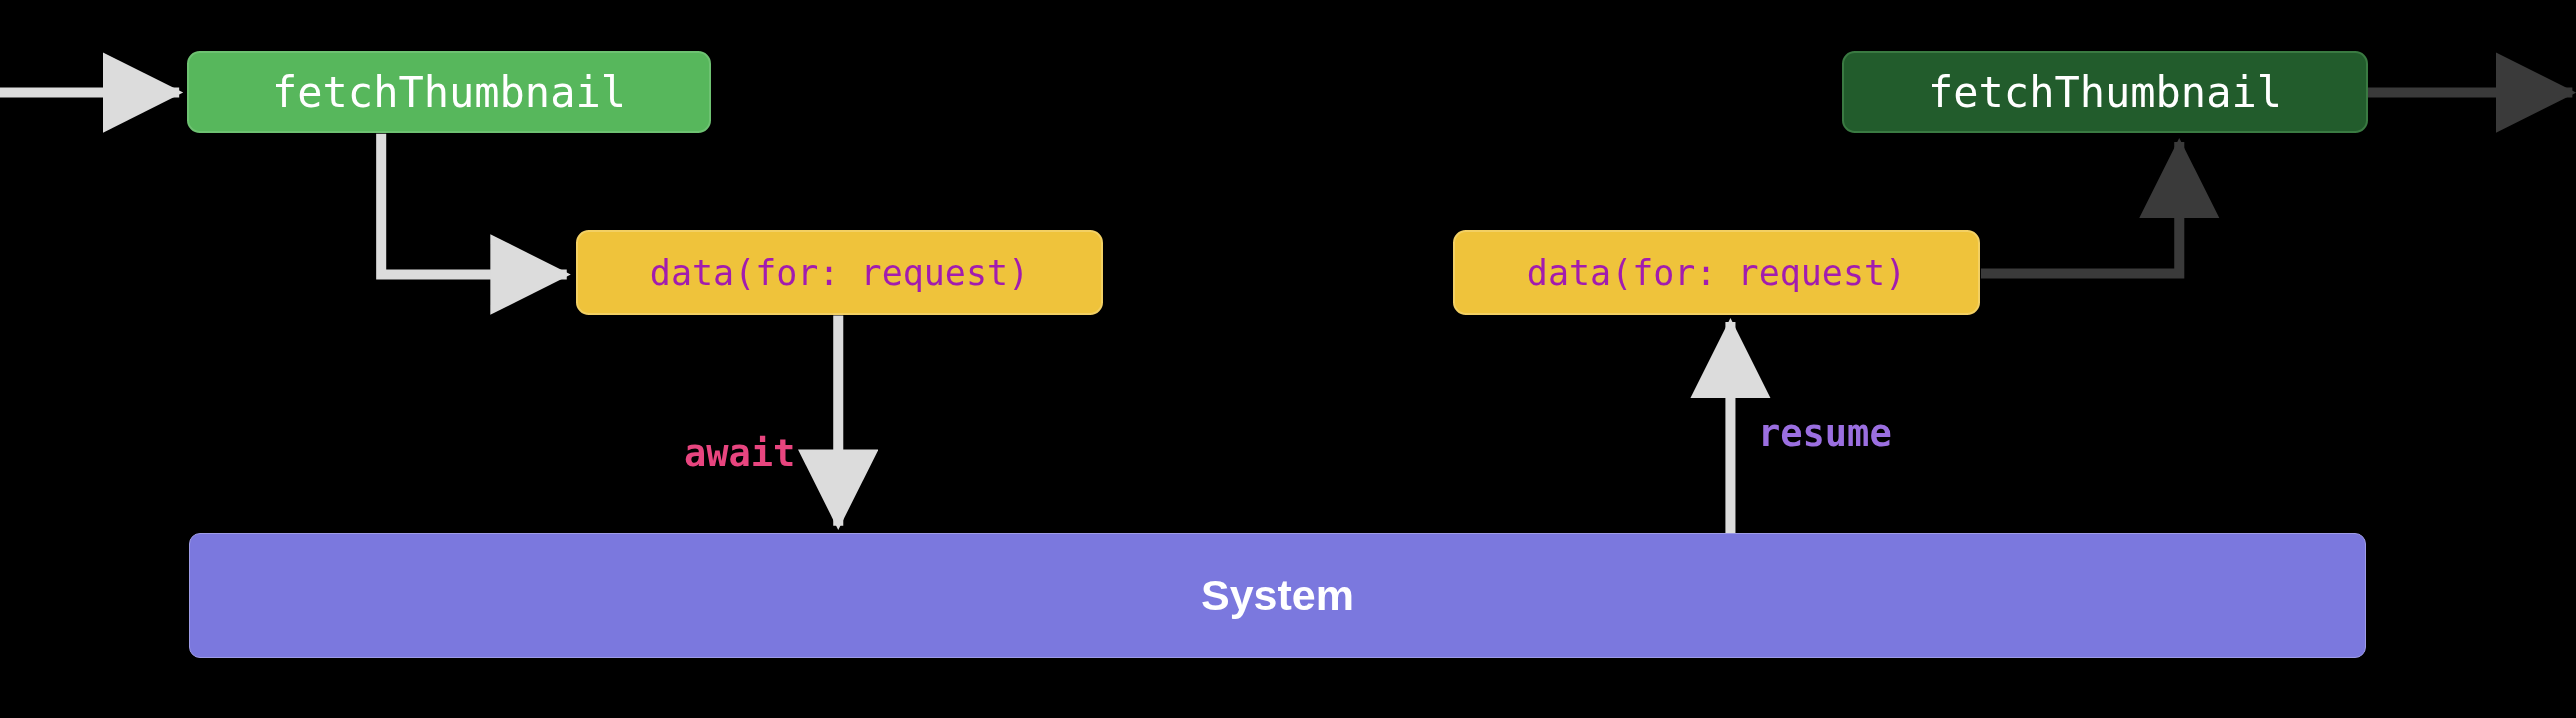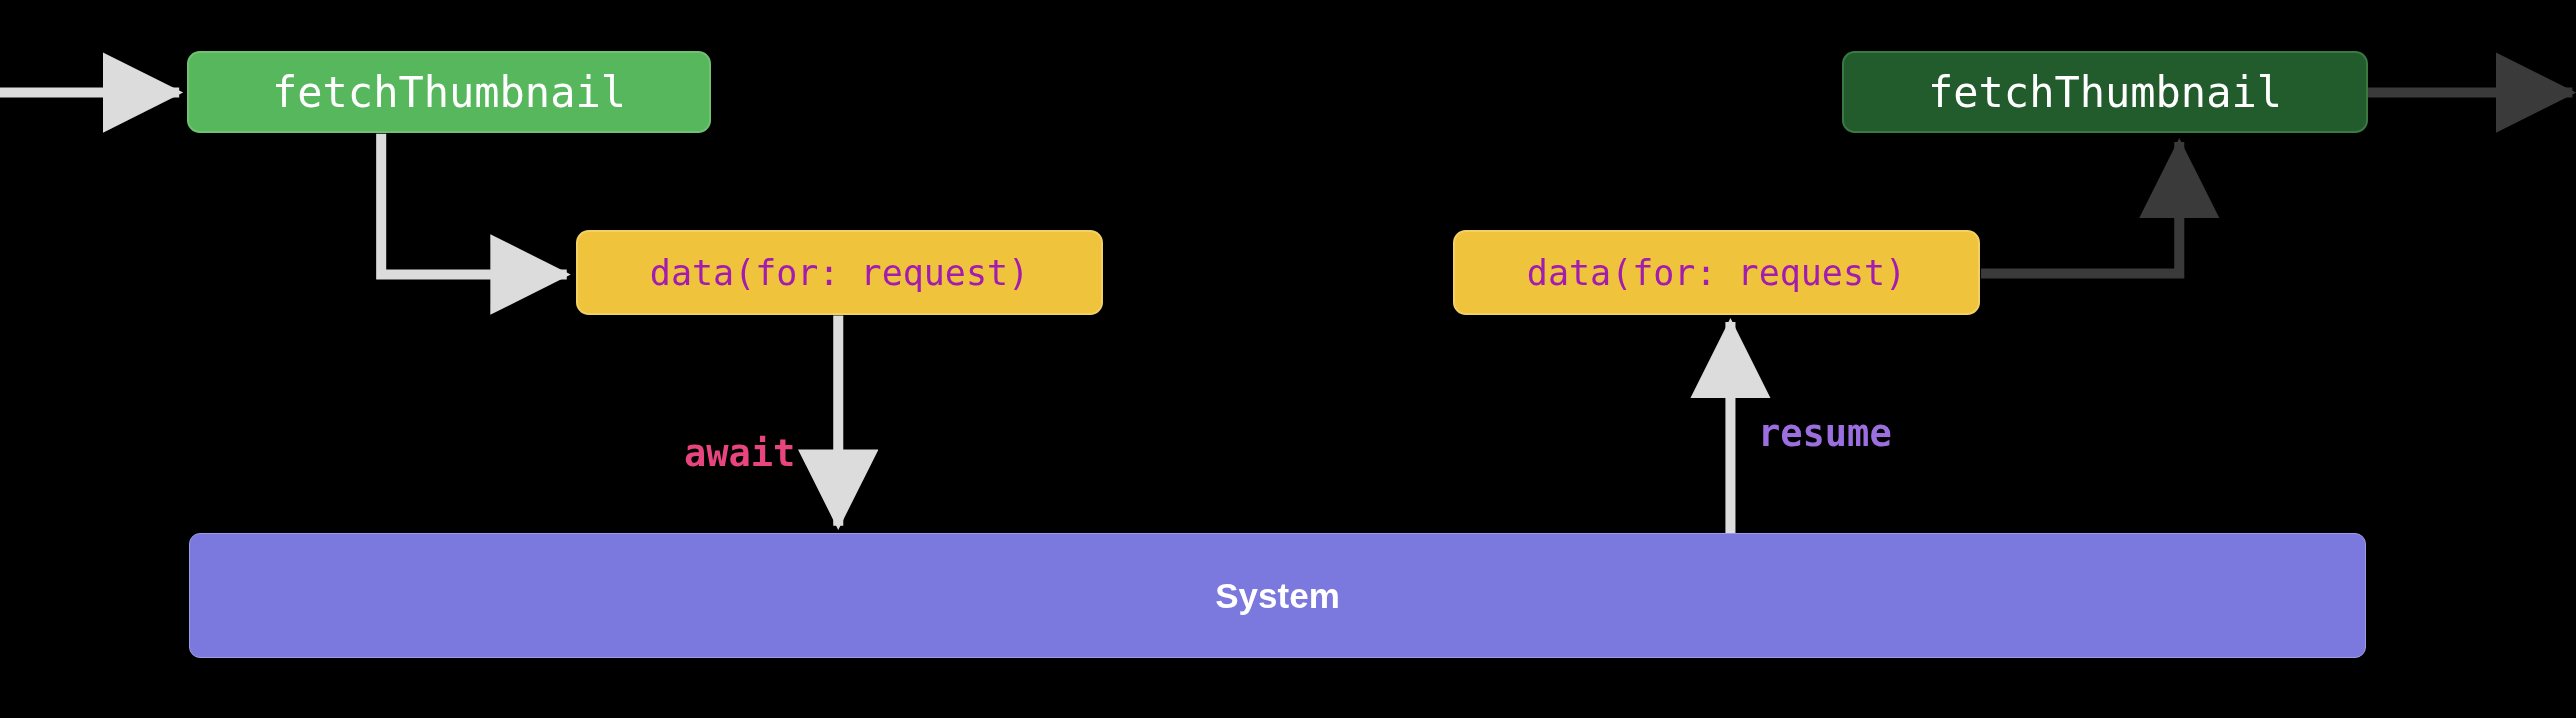--- a/index.html
+++ b/index.html
@@ -45,21 +45,21 @@
     background: #EFC33B;
     border: 2.7px solid #f3d063;
     font-size: 35px;
     color: #a21caf;
   }
   .node-system {
     background: #7B78DE;
     border: 1.8px solid #9e9ce8;
     border-radius: 11px;
     font-family: "Liberation Sans", "DejaVu Sans", sans-serif;
-    font-size: 35px;
+    font-size: 43px;
     font-weight: bold;
     color: #ffffff;
   }
   .edge-label {
     position: absolute;
     font-family: "DejaVu Sans Mono", "Liberation Mono", monospace;
     font-size: 37px;
     font-weight: bold;
     white-space: nowrap;
   }

